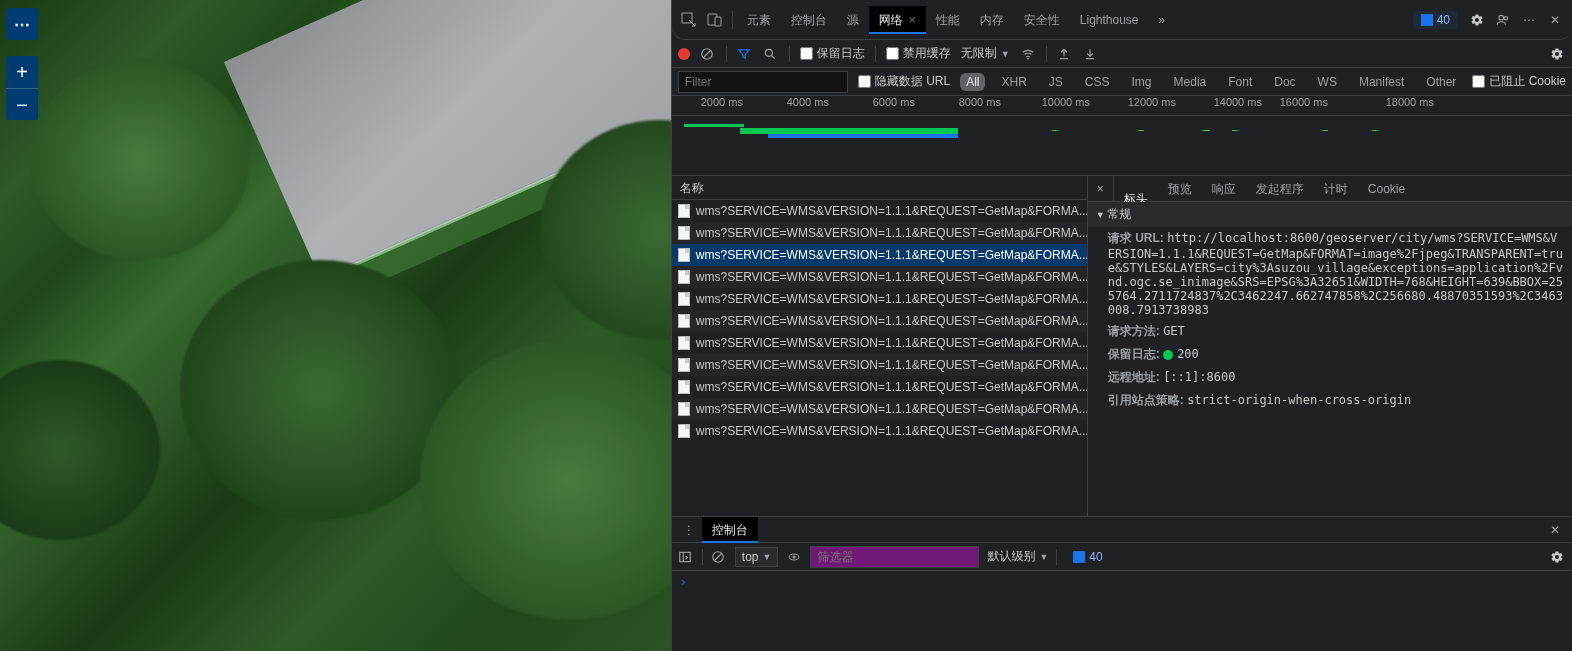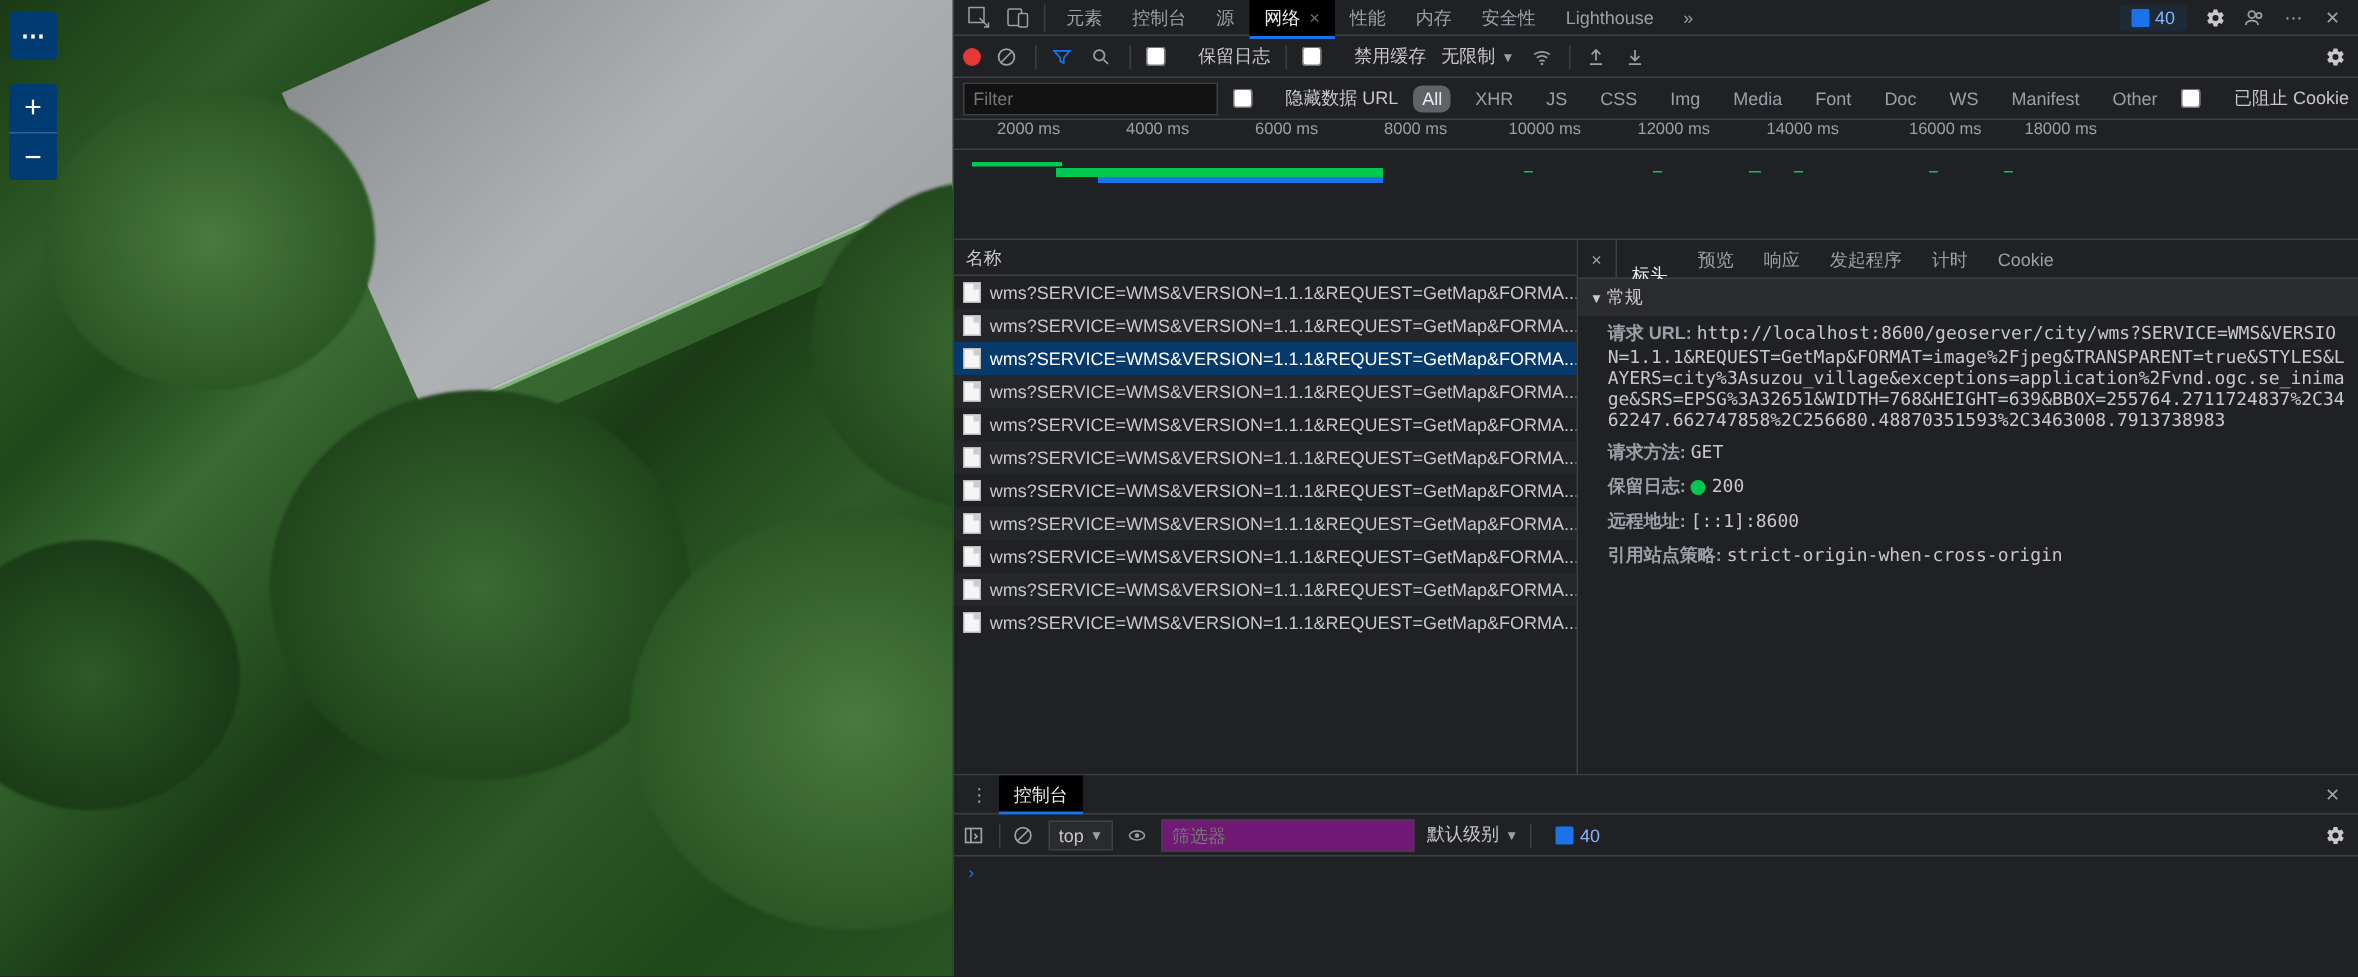--- a/index.html
+++ b/index.html
@@ -80,26 +80,27 @@
 
 .devtools {
   flex: 1;
   display: flex;
   flex-direction: column;
   background: #202124;
   border-left: 1px solid #3c4043;
 }
 
 .dt-tabs {
-  height: 24px;
+  height: 40px;
   display: flex;
   align-items: center;
   background: #202124;
   border-bottom: 1px solid #3c4043;
   padding: 0 4px;
+  border-radius: 13px;
 }
 .dt-tab-icon {
   width: 26px; height: 26px;
   display: flex; align-items: center; justify-content: center;
   color: #9aa0a6;
   cursor: pointer;
 }
 .dt-tab {
   padding: 0 10px;
   height: 28px;
@@ -131,21 +132,21 @@
   height: 28px;
   display: flex;
   align-items: center;
   border-bottom: 1px solid #3c4043;
   padding: 0 6px;
   gap: 10px;
 }
 .rec-dot { width:12px;height:12px;border-radius:50%;background:#e53935;cursor:pointer;}
 .tb-icon { color:#9aa0a6;cursor:pointer;width:16px;text-align:center;}
 .tb-icon.blue { color:#1a73e8; }
-.chk { display:flex;align-items:center;gap:22px;color:#c8c8c8;cursor:pointer;white-space:nowrap;}
+.chk { display:flex;align-items:center;gap:4px;color:#c8c8c8;cursor:pointer;white-space:nowrap;}
 .chk input { accent-color:#1a73e8; }
 .throttle { display:flex;align-items:center;gap:4px;color:#c8c8c8;cursor:pointer;}
 .throttle .caret { font-size:9px;color:#9aa0a6;}
 
 .filter-row {
   height: 28px;
   display: flex;
   align-items: center;
   border-bottom: 1px solid #3c4043;
   padding: 0 6px;
@@ -470,21 +471,21 @@
 
   <div class="timeline">
     <div class="tl-header" id="tl-header">
         <div class="tl-tick" style="left: 50px;">2000 ms</div>
         <div class="tl-tick" style="left: 136px;">4000 ms</div>
         <div class="tl-tick" style="left: 222px;">6000 ms</div>
         <div class="tl-tick" style="left: 308px;">8000 ms</div>
         <div class="tl-tick" style="left: 394px;">10000 ms</div>
         <div class="tl-tick" style="left: 480px;">12000 ms</div>
         <div class="tl-tick" style="left: 566px;">14000 ms</div>
-        <div class="tl-tick" style="left: 661px;">16000 ms</div>
+        <div class="tl-tick" style="left: 632px;">16000 ms</div>
         <div class="tl-tick" style="left: 738px;">18000 ms</div>
       </div>
     <div class="tl-body">
       <div class="tl-bar" style="left:12px;top:8px;width:60px;"></div>
       <div class="tl-bar" style="left:68px;top:12px;width:218px;height:6px;"></div>
       <div class="tl-bar blue" style="left:96px;top:18px;width:190px;height:4px;"></div>
       <div class="tl-bar thin" style="left:380px;top:14px;width:6px;"></div>
       <div class="tl-bar thin" style="left:466px;top:14px;width:6px;"></div>
       <div class="tl-bar thin" style="left:530px;top:14px;width:8px;"></div>
       <div class="tl-bar thin" style="left:560px;top:14px;width:6px;"></div>

